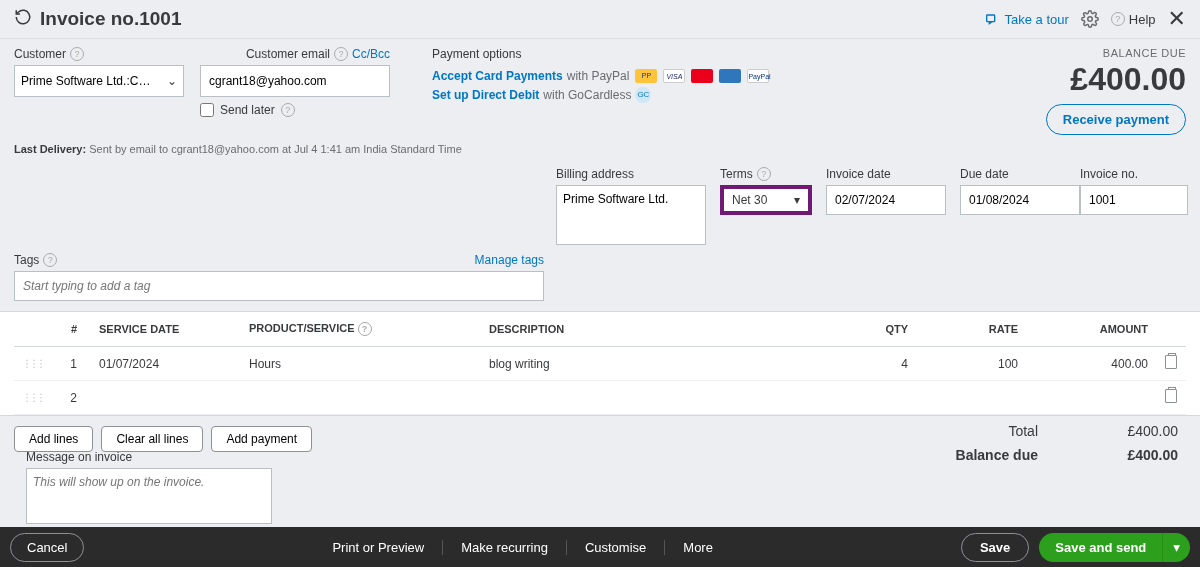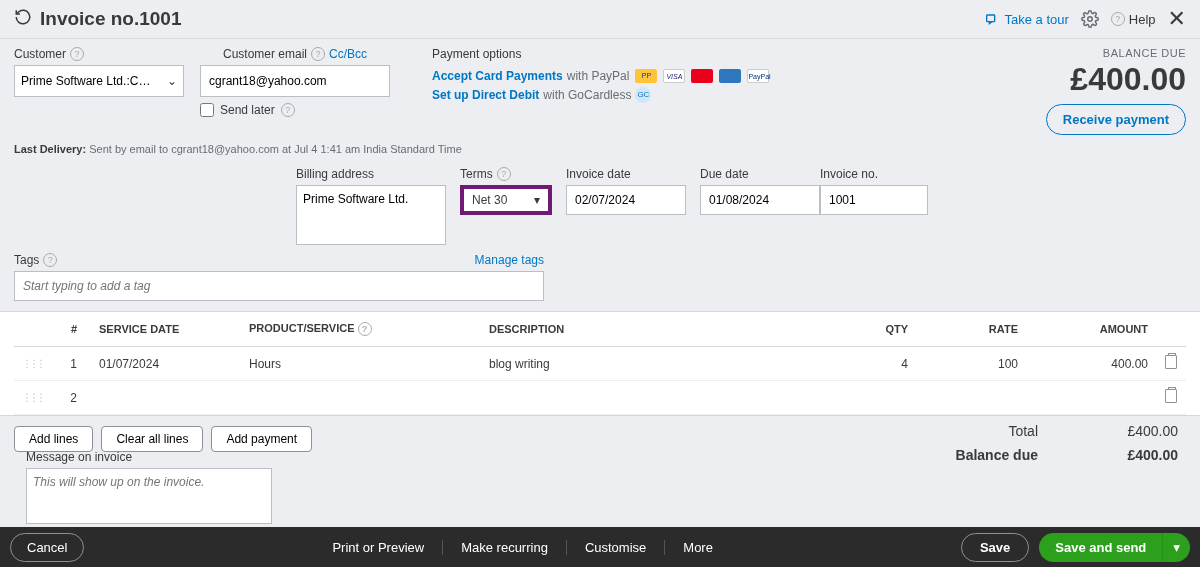--- a/index.html
+++ b/index.html
@@ -42,21 +42,21 @@
 
 .balance-block { text-align:right; }
 .balance-block .bd-label { font-size:11px; color:#6b6c72; letter-spacing:0.5px; }
 .balance-block .bd-amount { font-size:32px; font-weight:700; margin:2px 0 6px;}
 .receive-btn { border:1px solid #0077c5; color:#0077c5; background:transparent; padding:7px 16px; border-radius:16px; font-size:13px; font-weight:600; cursor:pointer;}
 
 .delivery-line { padding:0 14px; font-size:11px; color:#393a3d; margin-top:4px;}
 .delivery-line b { font-weight:700; }
 .delivery-line span { color:#6b6c72;margin-top:40px; }
 
-.mid-section { padding:12px 12px 8px; display:flex; justify-content:center; align-items:flex-start;margin-left:24px;}
+.mid-section { padding:12px 12px 8px; display:flex; justify-content:flex-end; align-items:flex-start;margin-left:24px;}
 .mid-left { display:flex; gap:14px; }
 .billing-addr { width:150px; height:60px; border:1px solid #babec5; background:#fff; padding:6px; font-size:12px; resize:none;}
 .terms-select { width:92px; height:30px; border:4px solid #701a75; background:#fff; padding:0 8px; font-size:12px; display:flex; align-items:center; justify-content:space-between;}
 .date-input { width:120px; height:30px; border:1px solid #babec5; background:#fff; padding:0 8px; font-size:12px;}
 .invno-input { width:108px; height:30px; border:1px solid #babec5; background:#fff; padding:0 8px; font-size:12px;}
 
 .tags-row { padding:0 14px 10px; }
 .tags-header { display:flex; justify-content:space-between; align-items:center; width:530px; margin-bottom:4px;}
 .tags-header .tlabel { font-size:12px; display:flex; align-items:center; gap:4px;}
 .tags-header a { color:#0077c5; font-size:12px; text-decoration:none;}
@@ -137,21 +137,21 @@
       <div class="field-label">
           <span>Customer</span>
           <span class="help-icon">?</span>
         </div>
       <div class="customer-select">
         <input value="Prime Software Ltd.:Content Writing" style="">
         <span>⌄</span>
       </div>
     </div>
     <div class="field-block">
-      <div class="field-label" style="justify-content:center; width:190px;">
+      <div class="field-label" style="justify-content:flex-end; width:190px;">
         <span style="display:flex; align-items:center; gap:4px;">
             <span>Customer email</span>
             <span class="help-icon">?</span>
           </span>
         <a class="ccbcc">Cc/Bcc</a>
       </div>
       <input class="email-input" value="cgrant18@yahoo.com" style="">
       <label class="send-later">
         <input type="checkbox" style="">
         <span>Send later</span>

